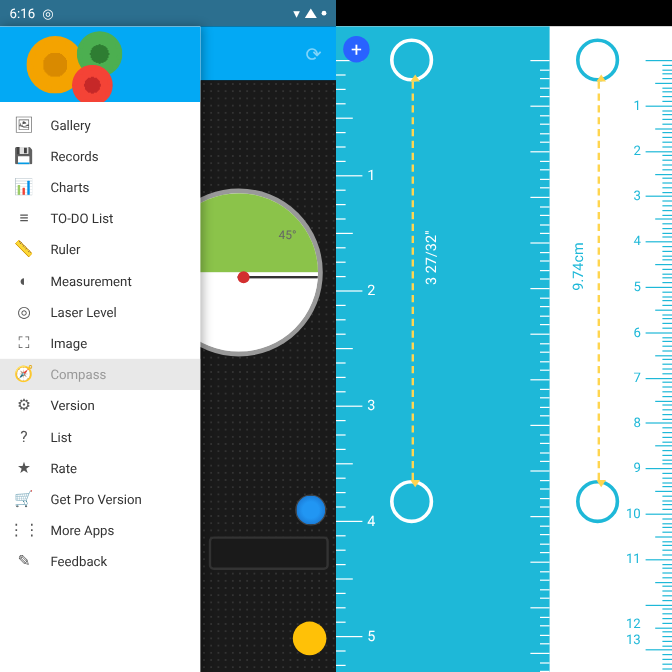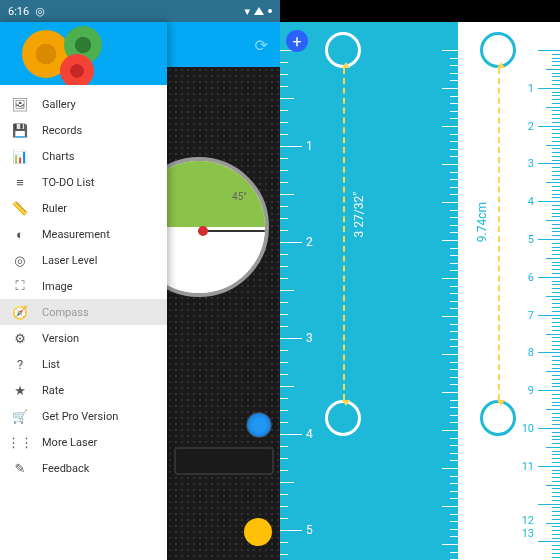--- a/index.html
+++ b/index.html
@@ -170,21 +170,21 @@
         <div class="menu-item">
           <span class="mi-icon">★</span>
           <span class="mi-label">Rate</span>
         </div>
         <div class="menu-item">
           <span class="mi-icon">🛒</span>
           <span class="mi-label">Get Pro Version</span>
         </div>
         <div class="menu-item">
           <span class="mi-icon">⋮⋮</span>
-          <span class="mi-label">More Laser</span>
+          <span class="mi-label">More Apps</span>
         </div>
         <div class="menu-item">
           <span class="mi-icon">✎</span>
           <span class="mi-label">Feedback</span>
         </div>
       </div>
   </div>
 </div>
 
 <div class="pane right">

